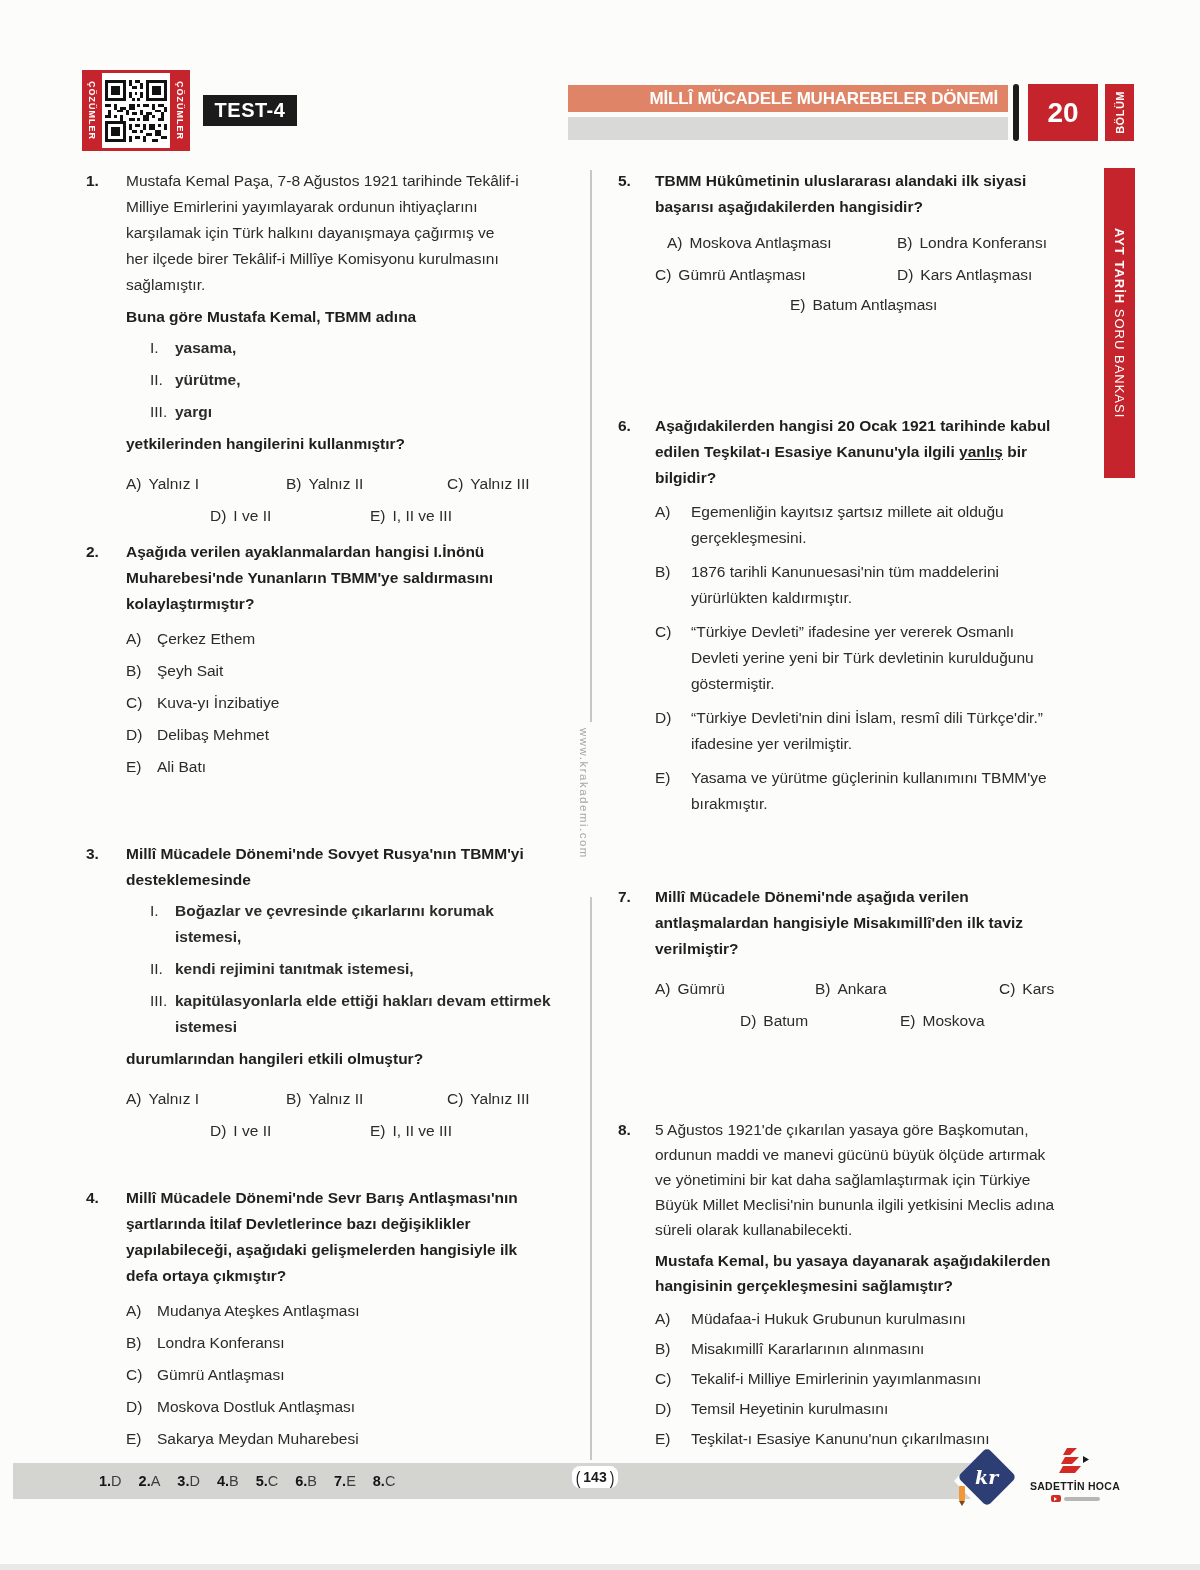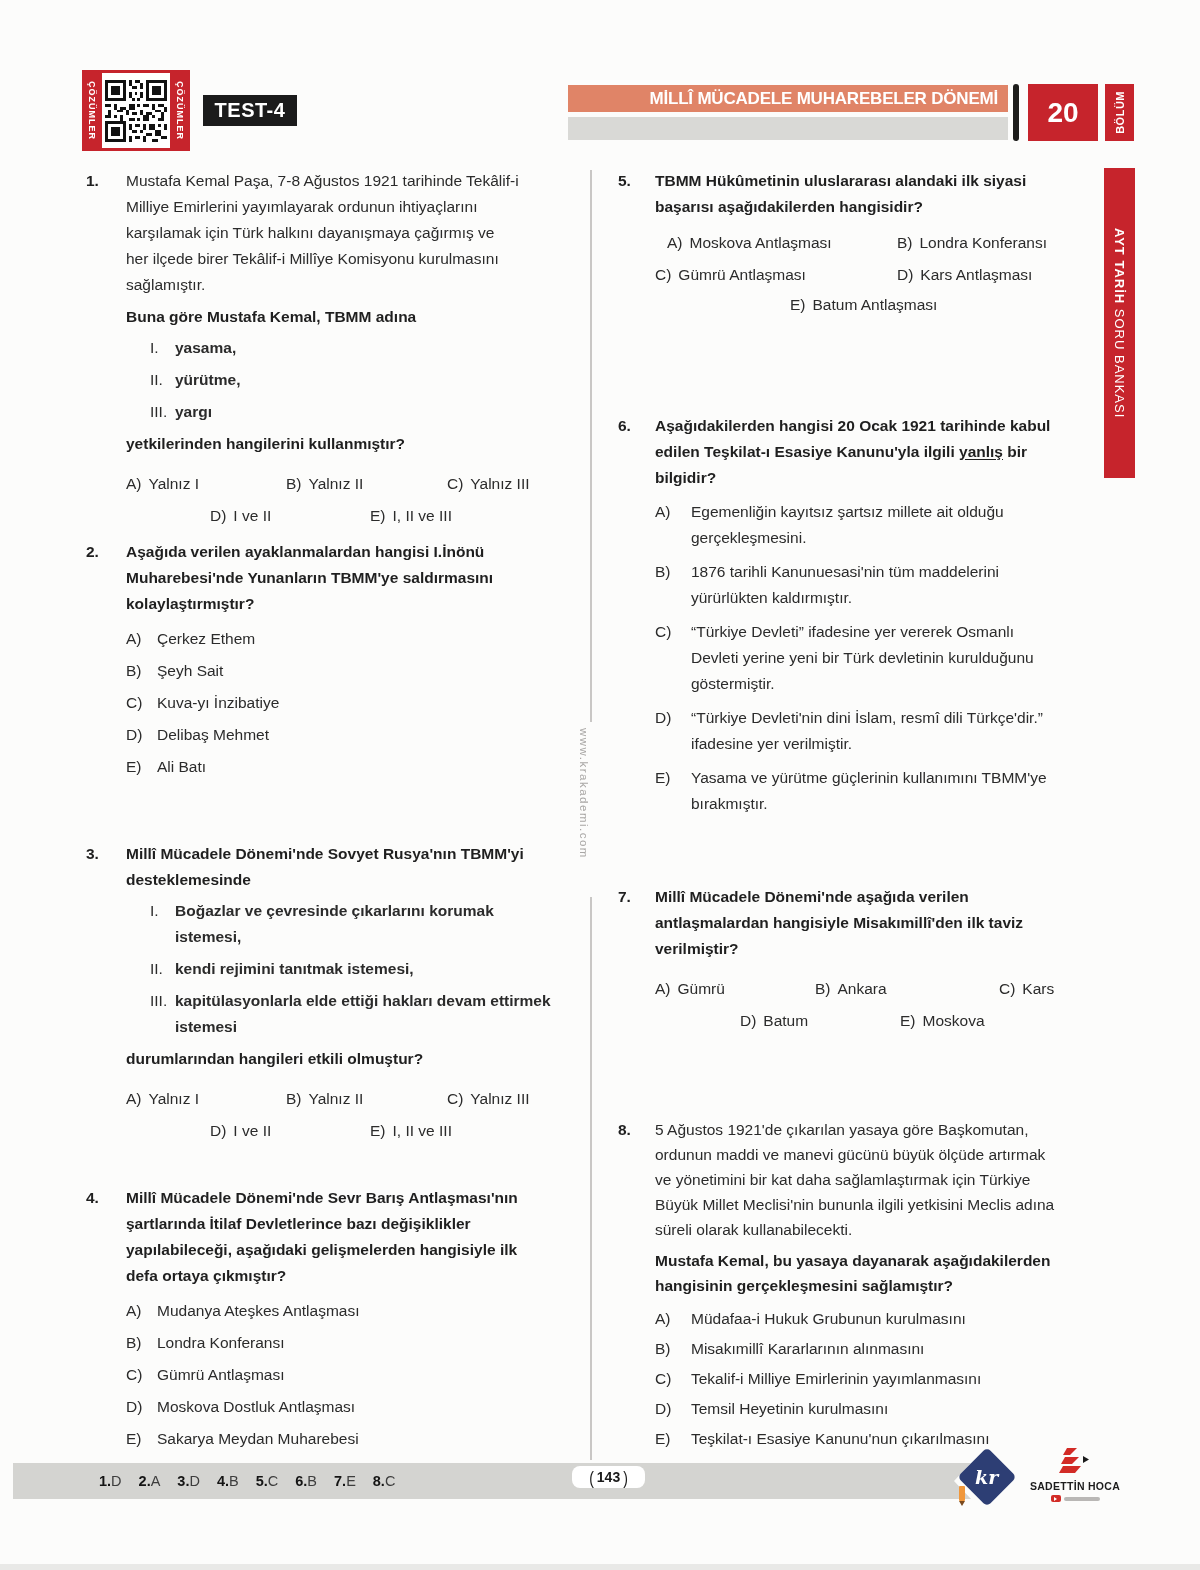--- a/index.html
+++ b/index.html
@@ -80,21 +80,21 @@
   .vopt .ot { white-space:pre-line; }
   .vopts.para .vopt { margin-bottom:8px; }
   .tight { line-height:25px; }
   
   .answer-bar { position:absolute; left:0; top:1463px; width:958px; height:36px;
     background:#d4d4d1; display:flex; align-items:center; padding-left:86px;
     clip-path:polygon(0 0, 100% 0, calc(100% - 17px) 50%, 100% 100%, 0 100%);margin-left:13px; }
   .ak-entry { margin-right:17px; font-size:14.5px; }
   .ak-entry .no { font-weight:bold; color:#141414; }
   .ak-entry .an { color:#3d3d3d; }
-  .page-pill { position:absolute; left:572px; top:1466px; width:73px; height:22px;
+  .page-pill { position:absolute; left:572px; top:1466px; width:46px; height:22px;
     background:#fff; border-radius:8px; display:flex; align-items:center; justify-content:center;
     font-weight:bold; font-size:14px; color:#1a1a1a; gap:3px; }
   .page-pill::before { content:"("; font-weight:normal; transform:scaleY(1.35); }
   .page-pill::after  { content:")"; font-weight:normal; transform:scaleY(1.35); }
   .kr-diamond { position:absolute; left:966px; top:1456px; width:42px; height:42px;
     background:#2d3e74; transform:rotate(45deg); border-radius:5px;
     display:flex; align-items:center; justify-content:center; }
   .kr-diamond span { transform:rotate(-45deg); color:#fff; font-size:19px; font-weight:bold;
     font-style:italic; font-family:"DejaVu Serif", serif; }
   .pencil { position:absolute; left:959px; top:1486px; width:6px; height:15px;

